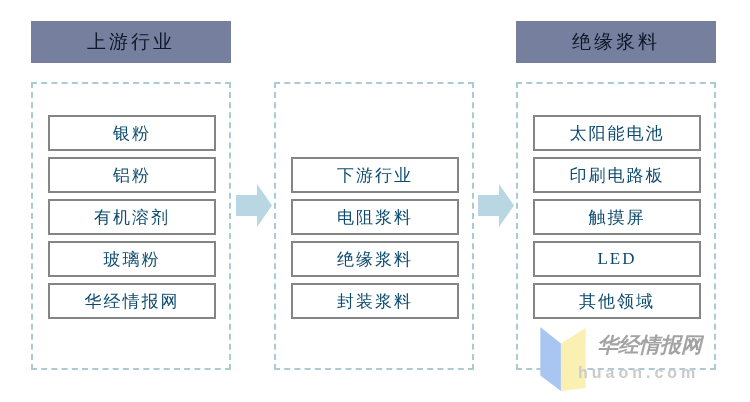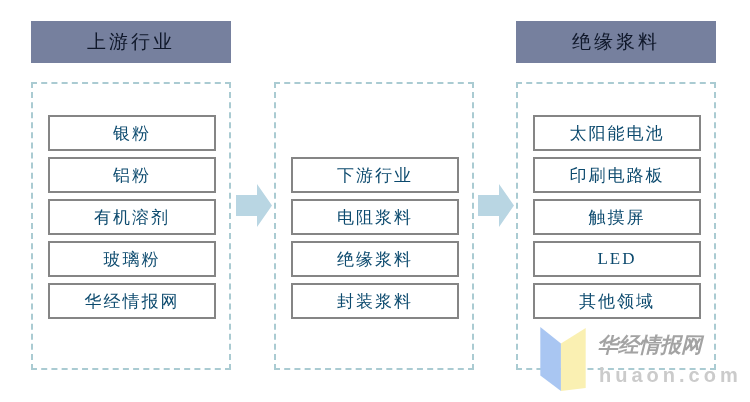--- a/index.html
+++ b/index.html
@@ -27,23 +27,23 @@
   .flow-arrow{position:absolute;top:183px;width:37px;height:45px;}
   .a0{left:236px}.a1{left:478px}
   .wm-logo{position:absolute;left:540px;top:326px;width:46px;height:66px;}
   .wm-brand{
     position:absolute;left:597px;top:329px;width:133px;
     font-family:"Liberation Sans","DejaVu Sans",sans-serif;
     font-weight:bold;font-size:21px;line-height:31px;color:#A3A3A3;
     letter-spacing:0px;white-space:nowrap;font-style:italic;
   }
   .wm-domain{
-    position:absolute;left:599px;top:364px;width:131px;
+    position:absolute;left:578px;top:364px;width:131px;
     font-family:"Liberation Sans","DejaVu Sans",sans-serif;
-    font-weight:bold;font-size:20px;color:#CBCBCB;letter-spacing:4px;white-space:nowrap;
+    font-weight:bold;font-size:16px;color:#CBCBCB;letter-spacing:4px;white-space:nowrap;
   }
 </style>
 </head>
 <body>
 
 <div class="canvas">
 
   <div class="col-header c0">上游行业</div>
   <div class="col-container c0">
     <div class="item-box r0">银粉</div>

